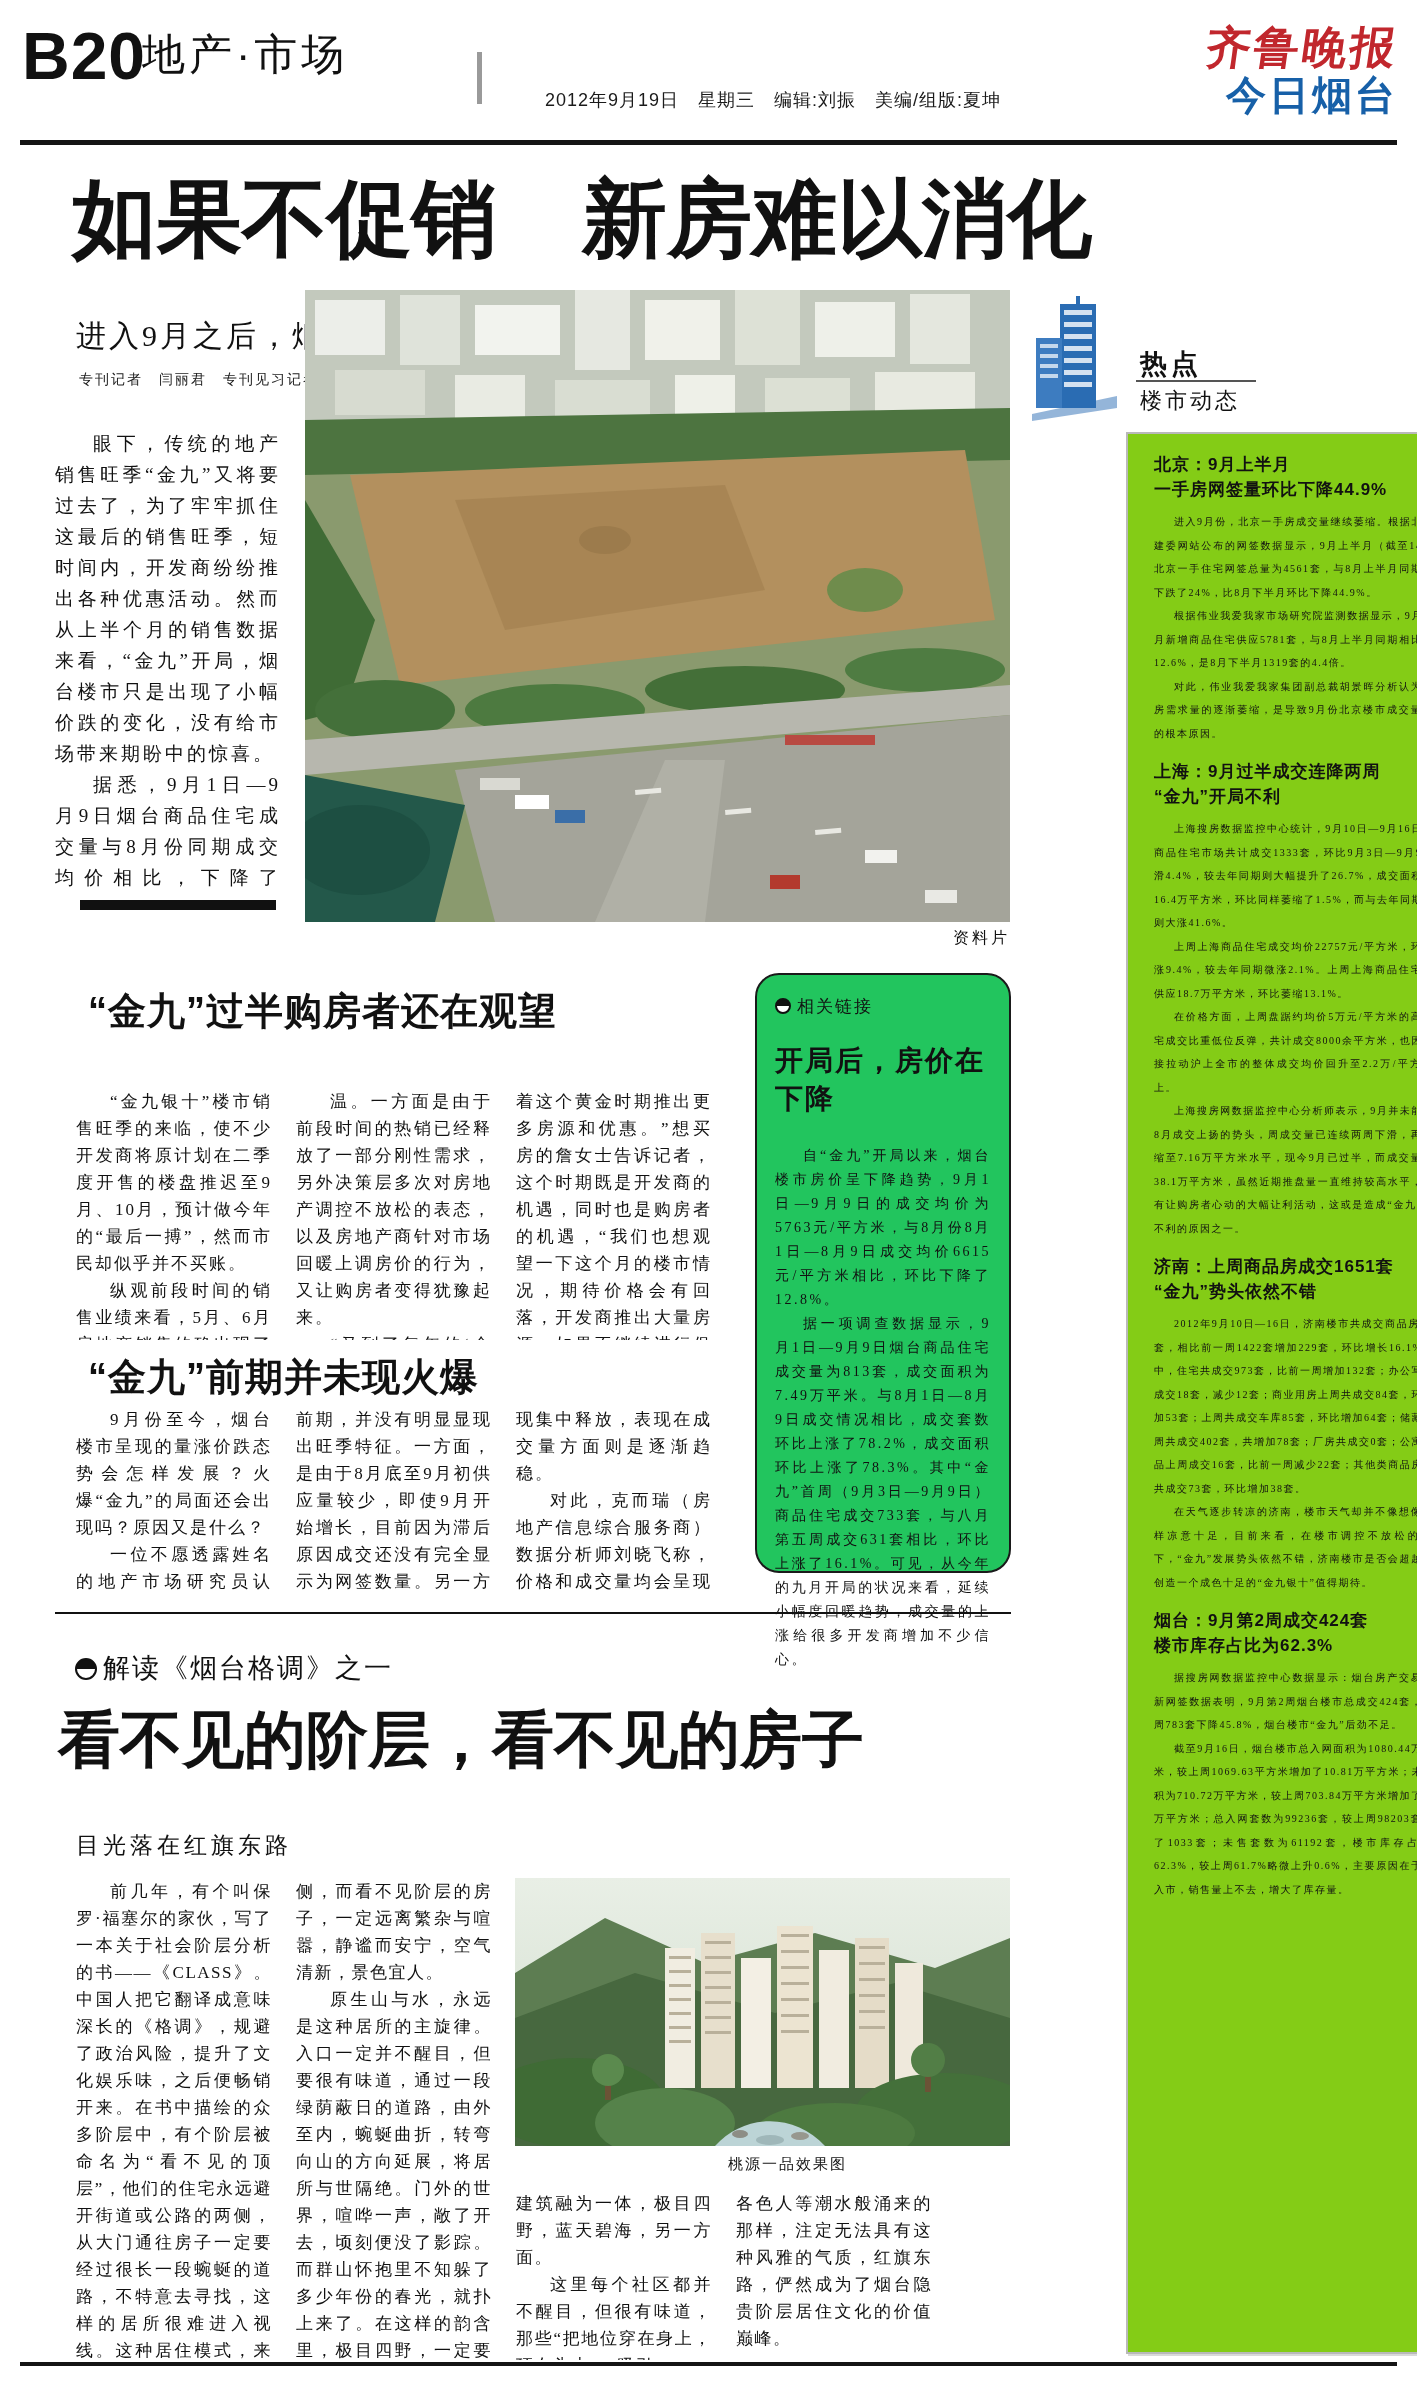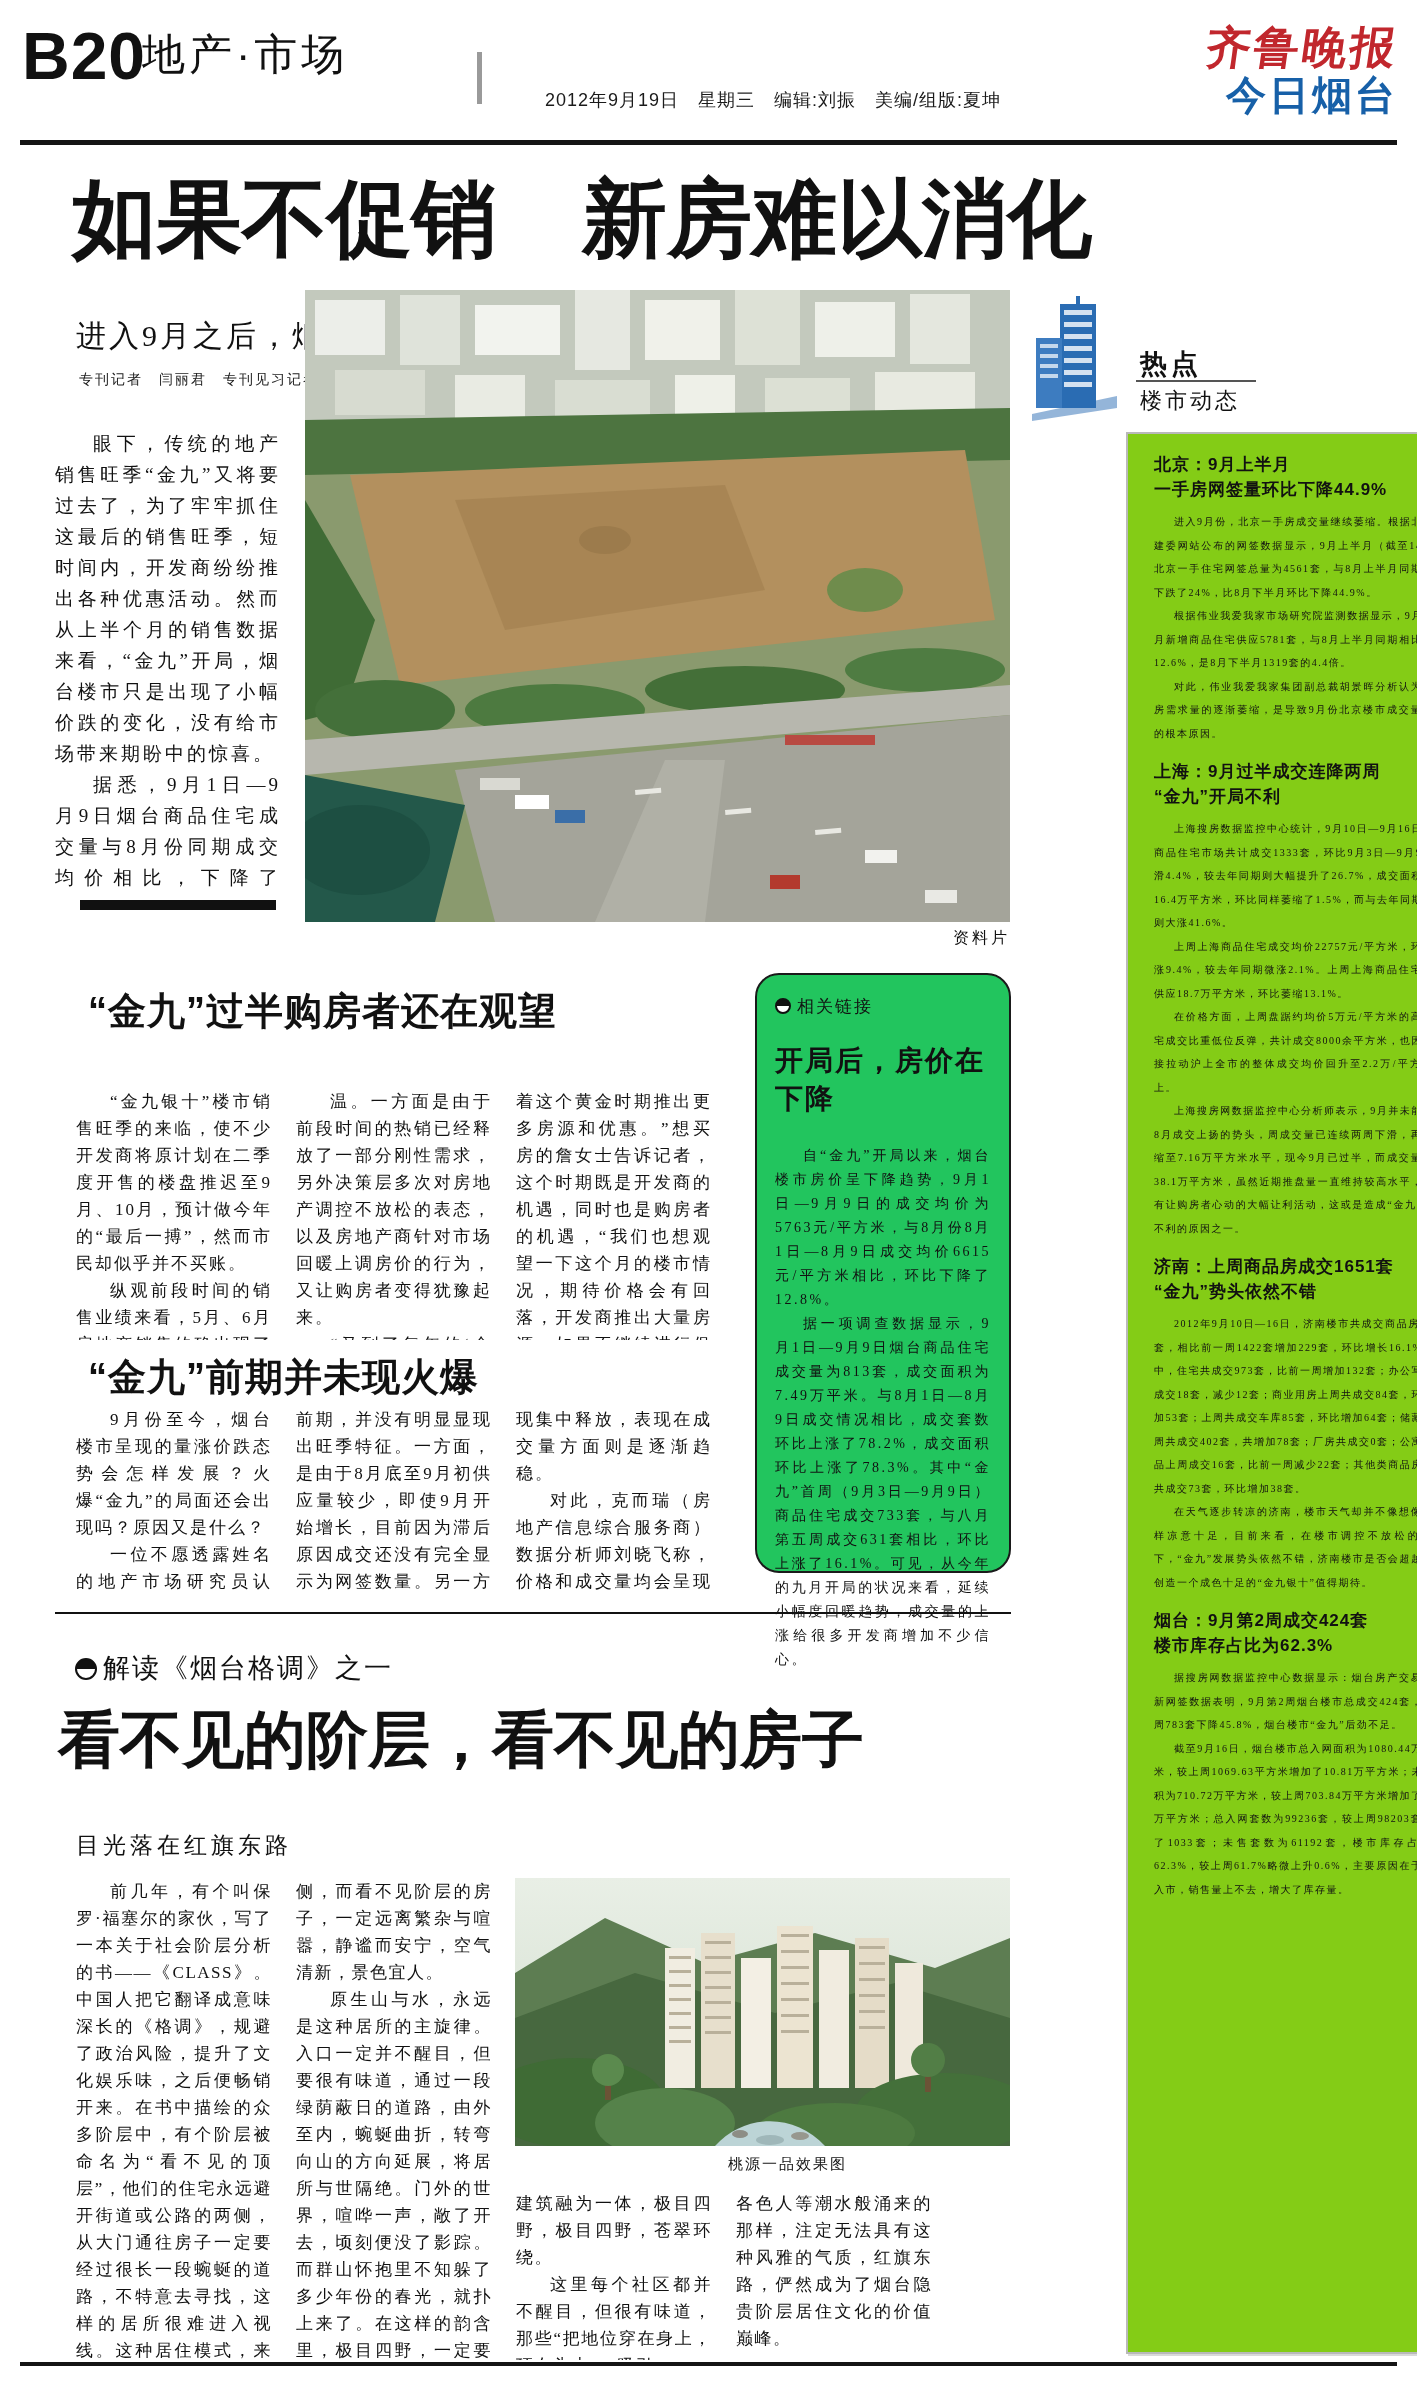--- a/index.html
+++ b/index.html
@@ -311,21 +311,21 @@
       <ellipse cx="285" cy="258" rx="9" ry="4" fill="#97978e"></ellipse>
       <rect x="90" y="200" width="6" height="22" fill="#6b5336"></rect>
       <circle cx="93" cy="192" r="16" fill="#5b8a4e"></circle>
       <rect x="410" y="190" width="6" height="24" fill="#6b5336"></rect>
       <circle cx="413" cy="182" r="17" fill="#527e46"></circle>
     </svg>
   </div>
   <div class="abs feat-caption">桃源一品效果图</div>
 
   <div class="feat-col" style="left:516px; top:2190px; height:170px;">
-    <p style="text-indent:0;">建筑融为一体，极目四野，极目四野，苍翠环绕。</p>
+    <p style="text-indent:0;">建筑融为一体，极目四野，蓝天碧海，另一方面。</p>
     <p>这里每个社区都并不醒目，但很有味道，那些“把地位穿在身上，顶在头上”，吸引</p>
   </div>
   <div class="feat-col" style="left:736px; top:2190px; height:170px;">
     <p style="text-indent:0;">各色人等潮水般涌来的那样，注定无法具有这种风雅的气质，红旗东路，俨然成为了烟台隐贵阶层居住文化的价值巅峰。</p>
   </div>
 
   <div class="abs sidebar">
     <div class="sb-item">
       <h3><span>北京：9月上半月</span><br><span>一手房网签量环比下降44.9%</span></h3>
       <p>进入9月份，北京一手房成交量继续萎缩。根据北京住建委网站公布的网签数据显示，9月上半月（截至14日）北京一手住宅网签总量为4561套，与8月上半月同期相比下跌了24%，比8月下半月环比下降44.9%。</p>

